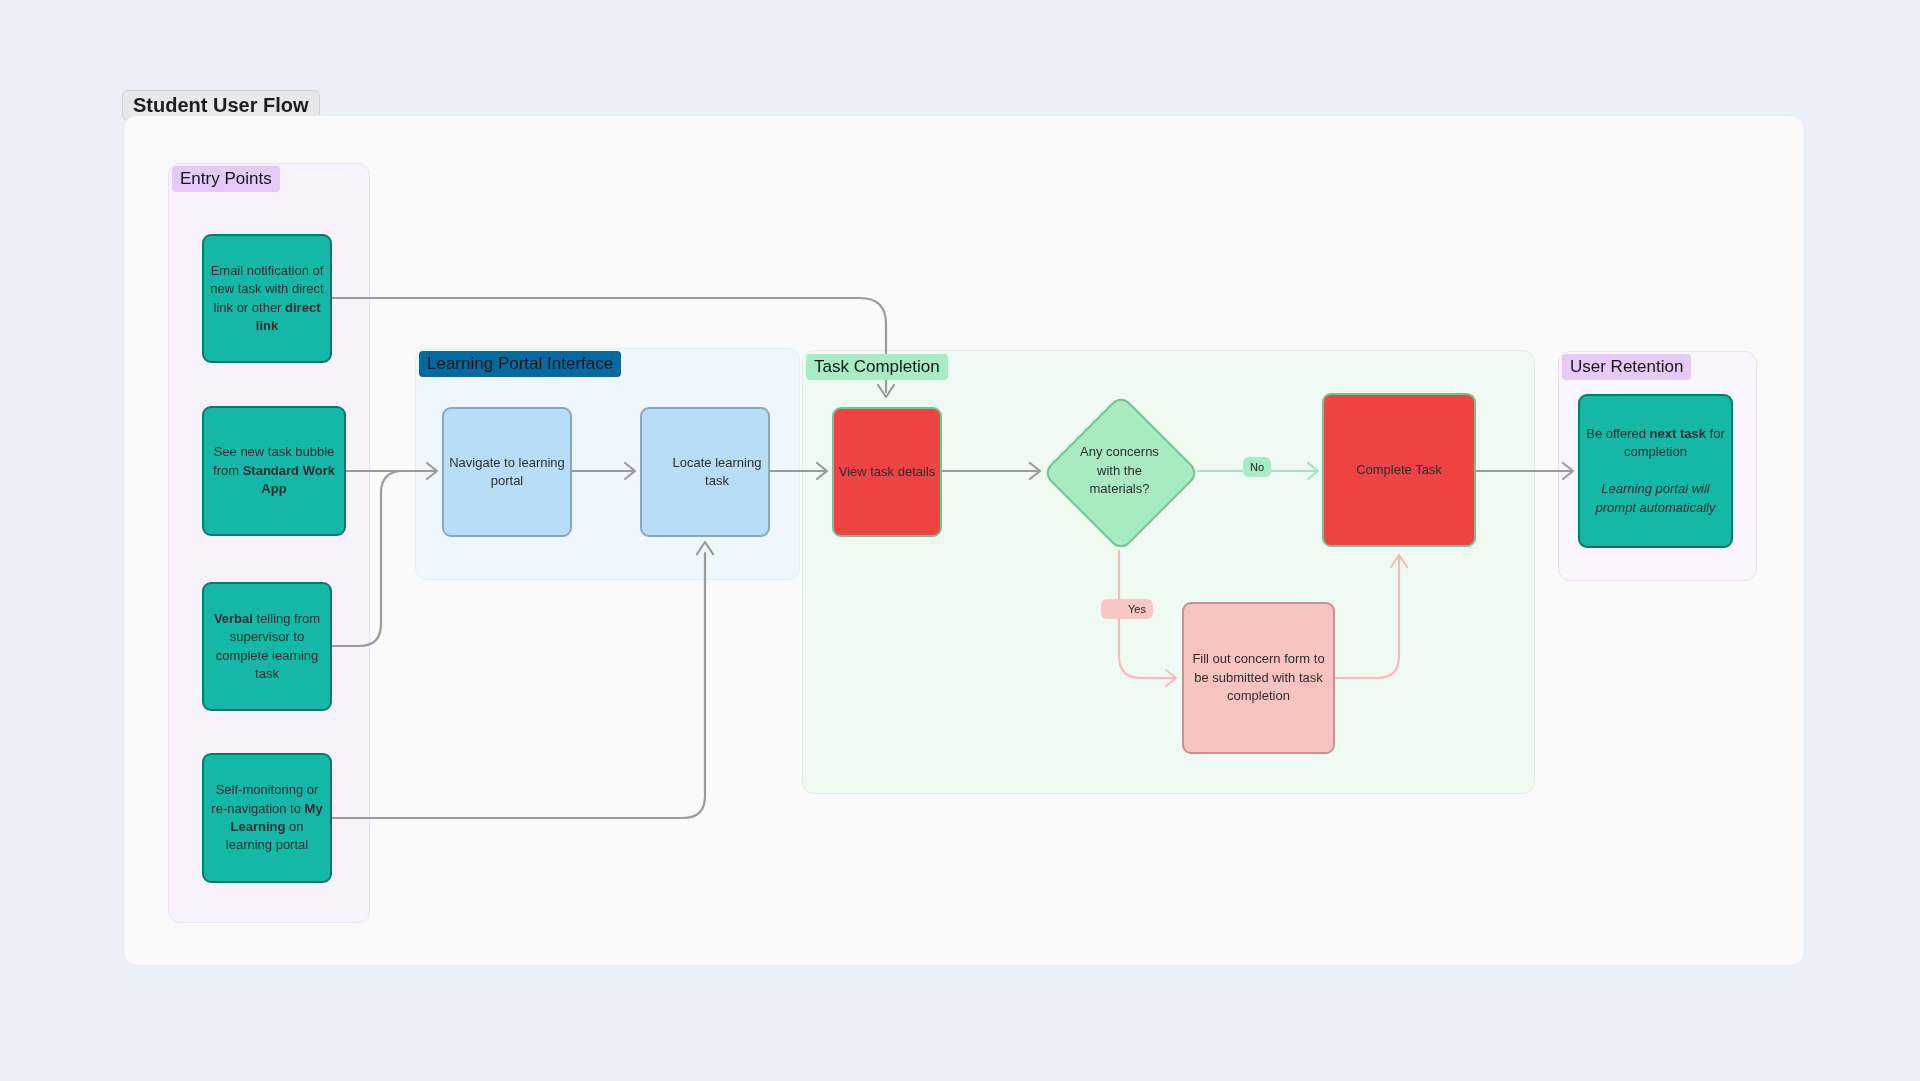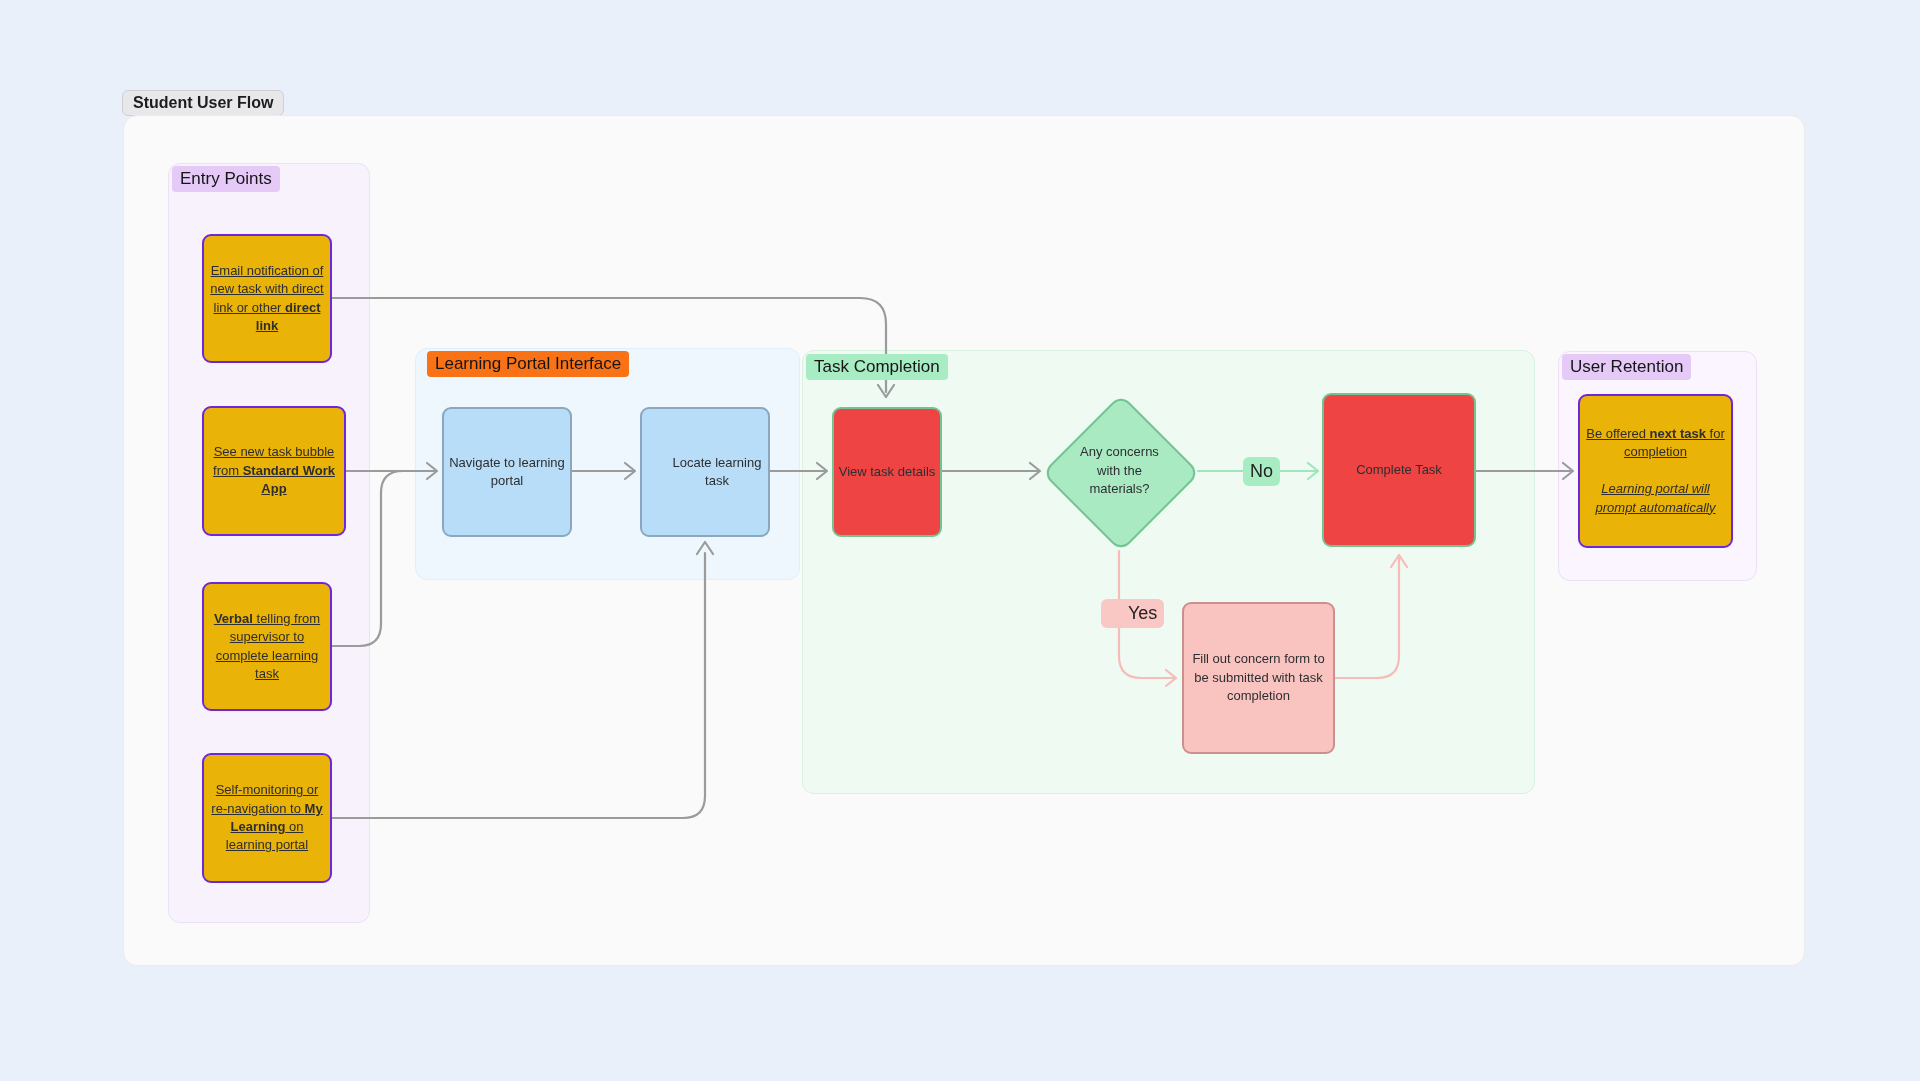--- a/index.html
+++ b/index.html
@@ -1,37 +1,37 @@
 <!DOCTYPE html>
 <html><head>
 <meta charset="utf-8">
 <style>
   html,body{margin:0;padding:0;}
   body{font-family:"Liberation Sans",sans-serif;background:#e9f0fa;}
   .stage{position:relative;width:1920px;height:1081px;background:#e9f0fa;overflow:hidden;}
   .canvas{position:absolute;left:123px;top:115px;width:1680px;height:849px;background:#fafafb;border:1px solid #ebebee;border-radius:14px;}
-  .title-badge{position:absolute;left:122px;top:90px;background:#e8e8ea;border:1px solid #cfcfd4;border-radius:6px;padding:3px 10px;font-size:16px;font-weight:600;color:#1c1c1e;}
+  .title-badge{position:absolute;left:122px;top:90px;background:#e8e8ea;border:1px solid #cfcfd4;border-radius:6px;padding:3px 10px;font-size:20px;font-weight:600;color:#1c1c1e;}
   .subgraph{position:absolute;border-radius:12px;}
   .sg-entry{left:168px;top:163px;width:200px;height:758px;background:#f7f2fc;border:1px solid #ece1f6;}
   .sg-portal{left:415px;top:348px;width:383px;height:230px;background:#eef7fe;border:1px solid #def0fb;}
   .sg-task{left:802px;top:350px;width:731px;height:442px;background:#eefaf2;border:1px solid #daf1e2;}
   .sg-retention{left:1558px;top:351px;width:197px;height:228px;background:#faf5fe;border:1px solid #ecdff7;}
   .sg-badge{position:absolute;border-radius:4px;padding:3px 8px;font-size:17px;font-weight:400;color:#151517;white-space:nowrap;z-index:6;}
   .bg-purple{background:#e5c9f7;}
-  .bg-blue{background:#f97316;margin-left:8px;}
+  .bg-blue{background:#0369a1;}
   .bg-green{background:#a7ecc2;}
   .bg-red{background:#fac8c4;}
   .node{position:absolute;display:flex;align-items:center;justify-content:center;text-align:center;
         font-size:13px;line-height:1.42;color:#2e2e30;border-radius:9px;padding:4px;box-sizing:border-box;z-index:5;}
   .node span{display:inline;}
-  .n-purple{background:#eab308;border:2px solid #6d28d9;text-decoration:underline;}
+  .n-purple{background:#14b8a6;border:2px solid #0f766e;}
   .n-blue{background:#b7ddf8;border:2px solid #8ba7bd;}
   .n-green{background:#ef4444;border:2.5px solid #74c493;}
   .n-red{background:#f9c4c0;border:2.5px solid #cc8f8e;}
-  .edge-label{position:absolute;border-radius:6px;padding:4px 7px;font-size:18px;color:#222;z-index:6;}
+  .edge-label{position:absolute;border-radius:6px;padding:4px 7px;font-size:11px;color:#222;z-index:6;}
   .diamond{position:absolute;left:1065px;top:417px;width:108px;height:108px;background:#a9eac3;border:2.5px solid #74c493;
            border-radius:12px;transform:rotate(45deg);z-index:4;}
   .diamond-text{position:absolute;left:1072px;top:414px;width:95px;height:114px;display:flex;align-items:center;justify-content:center;
                 text-align:center;font-size:13px;line-height:1.42;color:#2e2e30;z-index:5;}
   svg.edges{position:absolute;left:0;top:0;z-index:3;}
 </style>
 </head>
 <body>
 
 <div class="stage">

